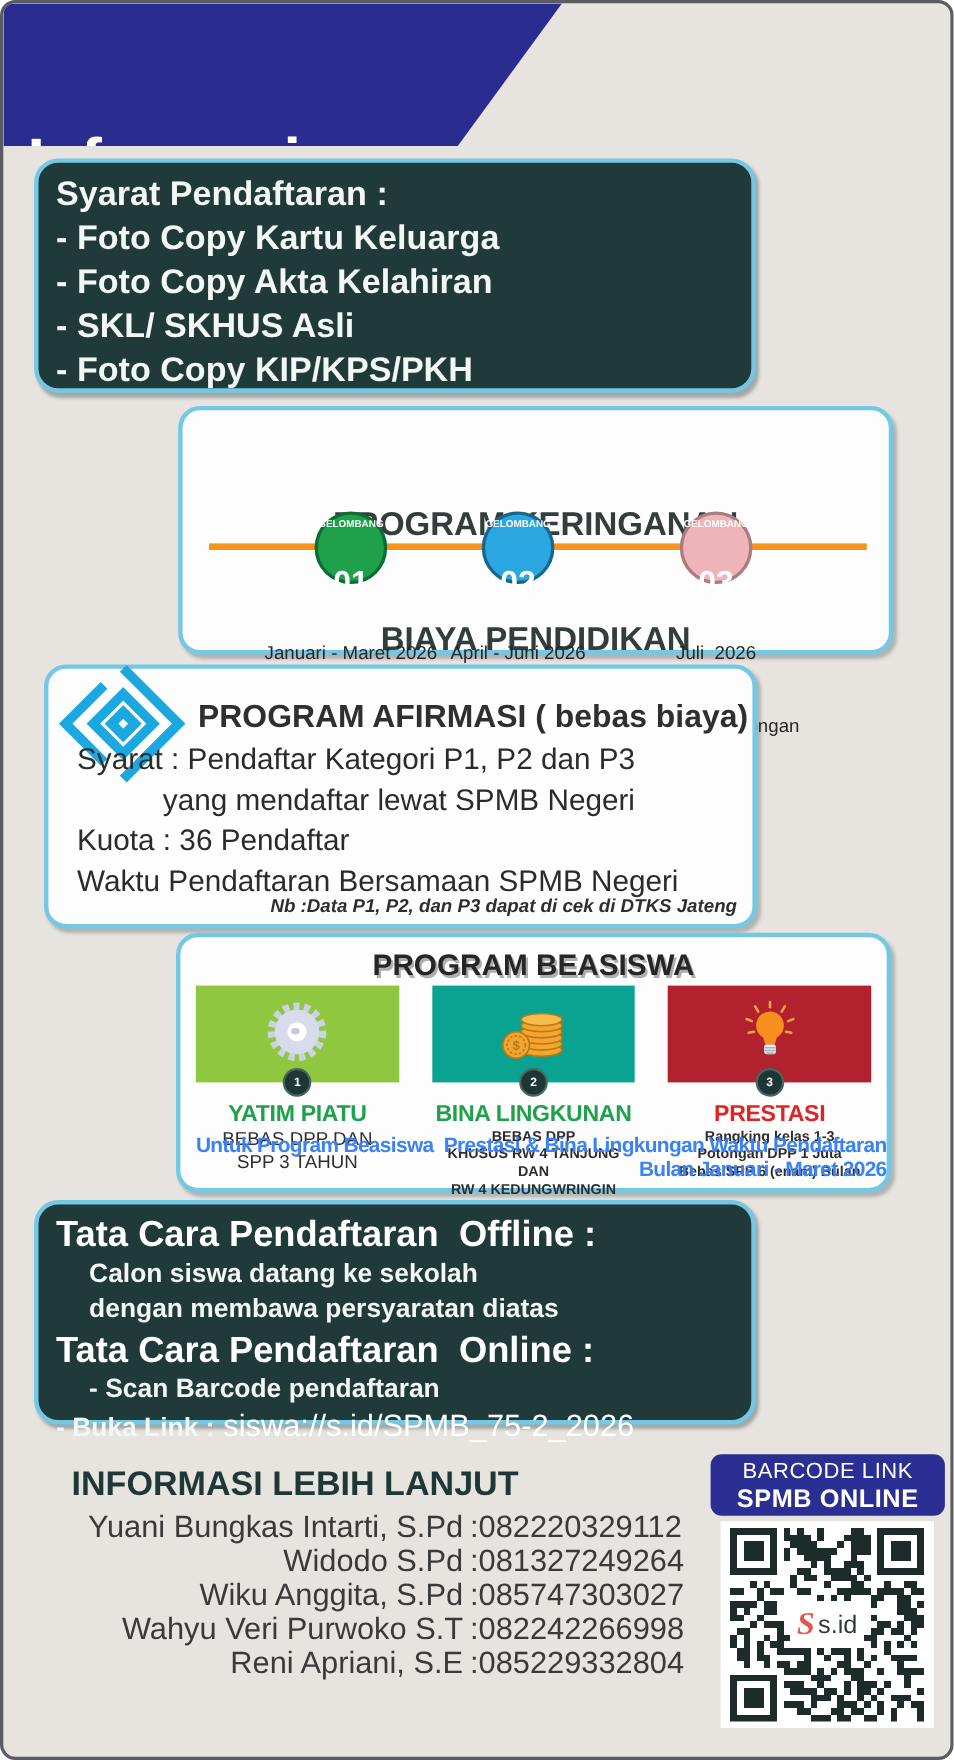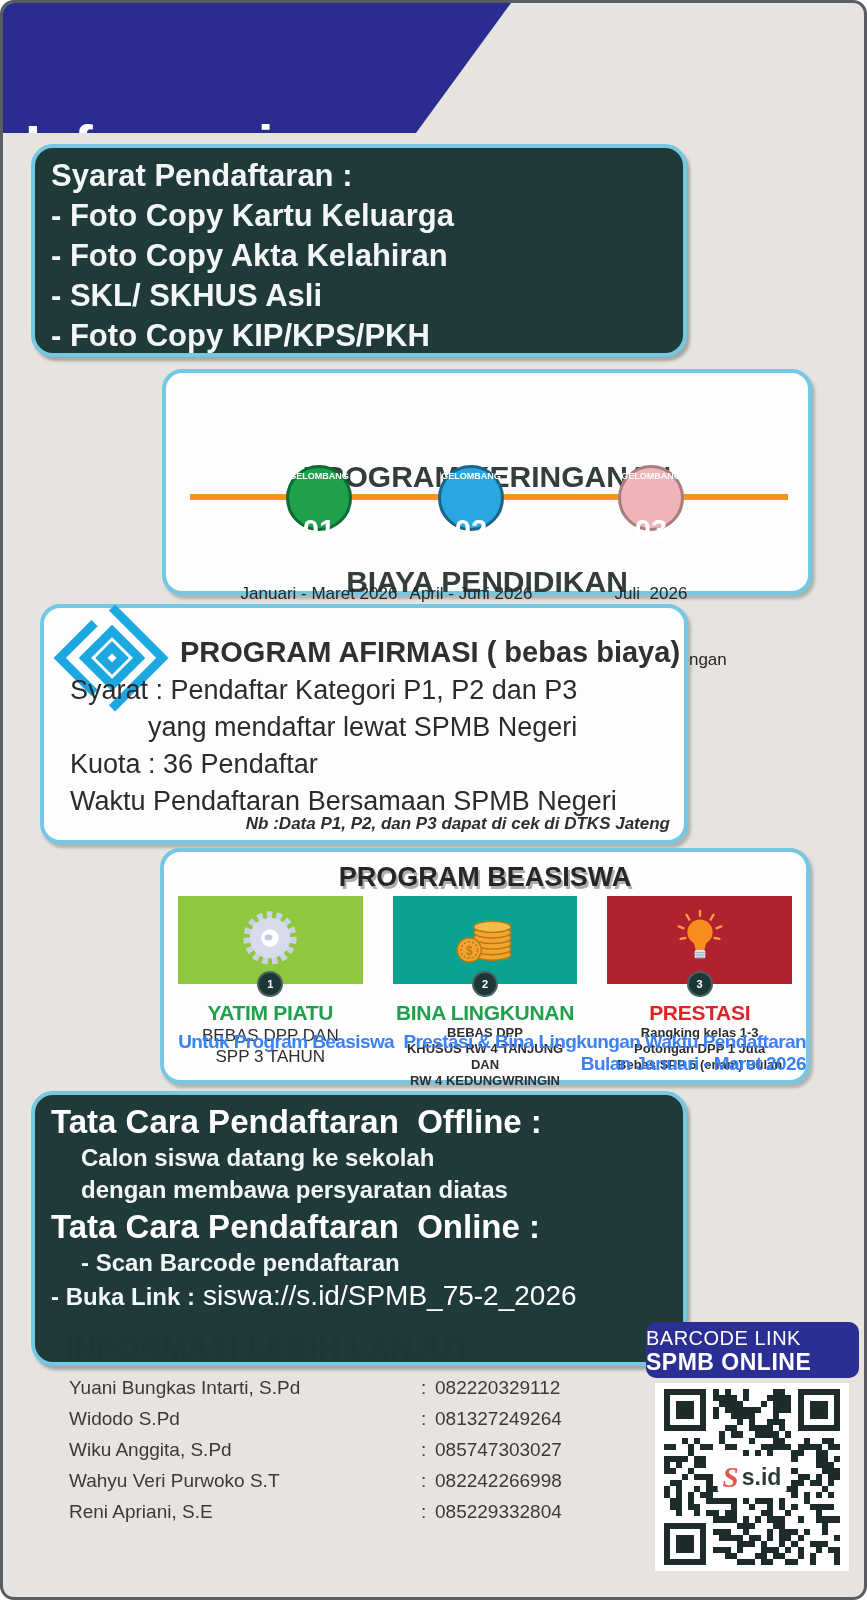--- a/index.html
+++ b/index.html
@@ -59,44 +59,44 @@
   .card-badge{position:absolute;bottom:-13px;left:50%;transform:translateX(-50%);
       width:26px;height:26px;border-radius:50%;background:#1d3737;color:#fff;font-size:11px;font-weight:bold;
       display:flex;align-items:center;justify-content:center;border:2px solid #4b6563;box-sizing:border-box;}
   .card-name{margin-top:17px;font-size:21px;font-weight:bold;letter-spacing:-0.3px;white-space:pre-wrap;}
   .name-green{color:#1fa14c;} .name-red{color:#e02424;}
   .card-line{font-size:13px;font-weight:bold;color:#2e2e2e;line-height:16px;text-align:center;white-space:pre-wrap;}
   .card-col.first .card-line{font-size:17px;font-weight:400;line-height:21px;}
   .bea-note{position:absolute;left:0;right:0;bottom:5px;text-align:right;font-size:19px;font-weight:bold;
             color:#3b82f6;letter-spacing:-0.6px;white-space:pre-wrap;}
   
-  #tatacara{left:28px;top:1088px;width:656px;height:275px;padding:6px 0 0 16px;}
+  #tatacara{left:28px;top:1088px;width:656px;height:204px;padding:6px 0 0 16px;}
   .tc-h{font-size:33px;font-weight:bold;line-height:41px;color:#fff;white-space:pre-wrap;}
   .tc-line{font-size:24px;font-weight:bold;line-height:32px;color:#f2f6f4;white-space:pre-wrap;margin-left:30px;}
   .tc-link-row{display:flex;align-items:baseline;line-height:34px;}
   .tc-link-label{font-size:24px;font-weight:bold;color:#f2f6f4;white-space:pre-wrap;}
   .tc-link-url{font-size:28px;font-weight:400;color:#fff;margin-left:8px;white-space:pre-wrap;}
   
   .contact-heading{position:absolute;left:62px;top:1328px;font-size:31px;font-weight:bold;color:#1e3737;white-space:pre-wrap;}
   .contact-rows{position:absolute;left:66px;top:1369px;width:566px;}
-  .contact-row{display:flex;font-size:19px;color:#3a3a3a;line-height:31px;}
+  .contact-row{display:flex;font-size:28px;color:#3a3a3a;line-height:31px;text-align:right;}
   .contact-name{flex:0 0 352px;white-space:pre-wrap;}
   .contact-colon{flex:0 0 14px;white-space:pre-wrap;}
   .contact-phone{white-space:pre-wrap;}
   
   .barcode-badge{position:absolute;left:643px;top:1319px;width:213px;height:56px;background:#2b2e92;
-      border-radius:10px;color:#fff;text-align:left;padding-top:4px;box-sizing:border-box;}
+      border-radius:10px;color:#fff;text-align:center;padding-top:4px;box-sizing:border-box;}
   .badge-l1{font-size:20px;line-height:24px;letter-spacing:0.5px;white-space:pre-wrap;}
   .badge-l2{font-size:23px;font-weight:bold;line-height:25px;letter-spacing:0.5px;white-space:pre-wrap;}
   .qr-wrap{position:absolute;left:652px;top:1380px;width:194px;height:188px;background:#fff;padding:6px;box-sizing:border-box;}
   .qr-wrap svg.qr-mod{width:100%;height:100%;fill:#1e2b2b;display:block;}
   .sid-center{position:absolute;left:50%;top:50%;transform:translate(-50%,-50%);background:#fff;
       padding:1px 5px;display:flex;align-items:center;gap:3px;}
   .sid-s{color:#e2574c;font-size:29px;font-weight:bold;font-style:italic;line-height:27px;font-family:"Liberation Serif",serif;}
-  .sid-text{color:#2e3b3b;font-size:23px;font-weight:bold;}
+  .sid-text{color:#2e3b3b;font-size:23px;font-weight:normal;}
 </style>
 </head>
 <body>
 
 <div class="poster">
 
   <div class="header-banner">
     <div class="header-title">
       <div>Informasi</div>
       <div>SPMB</div>

